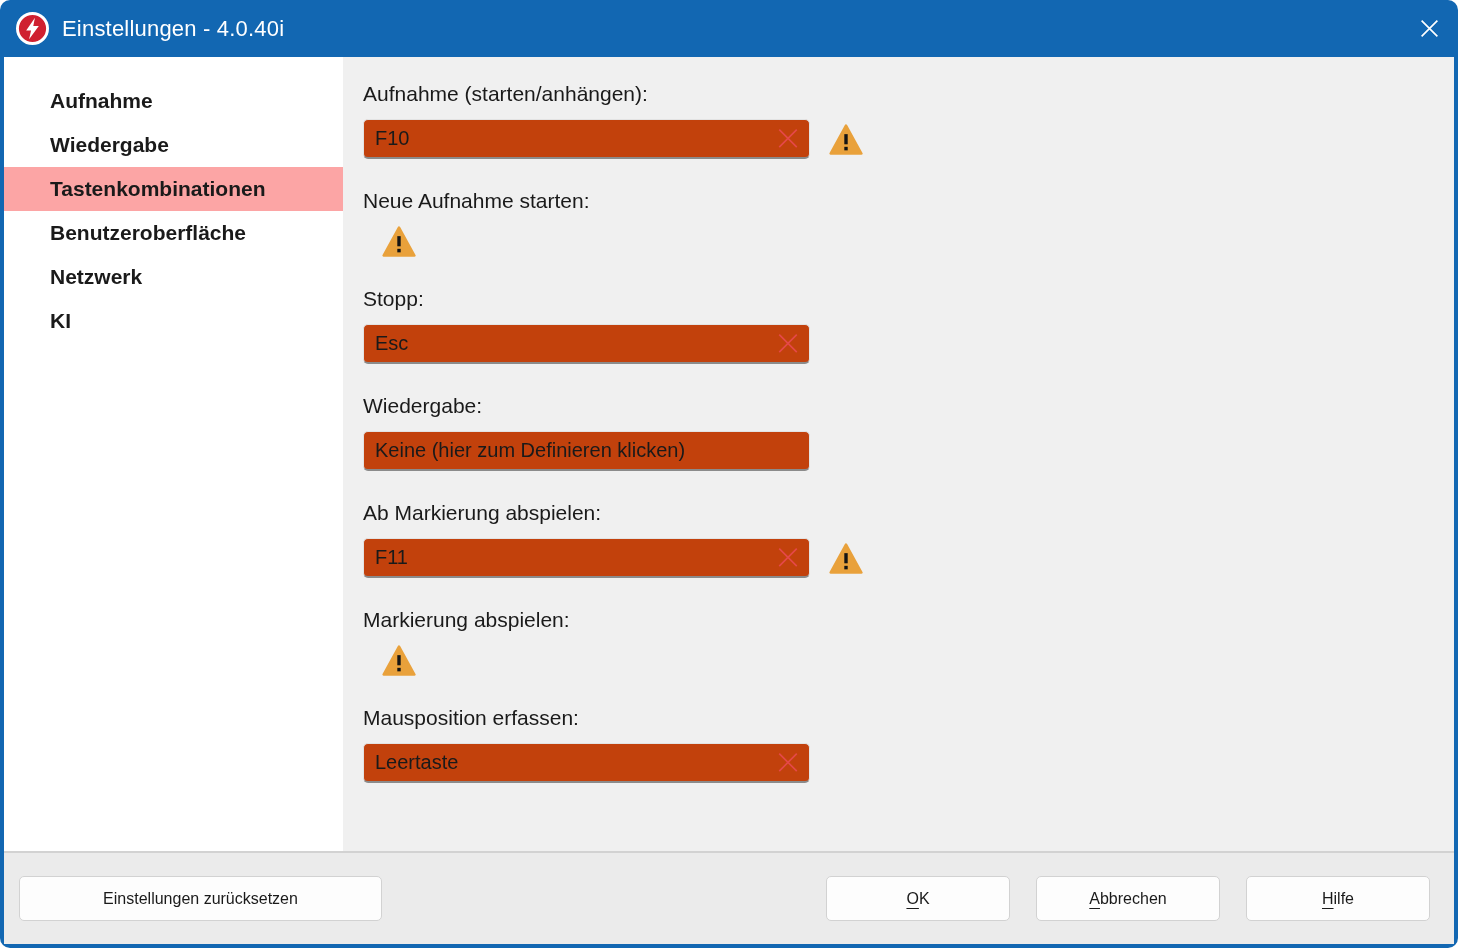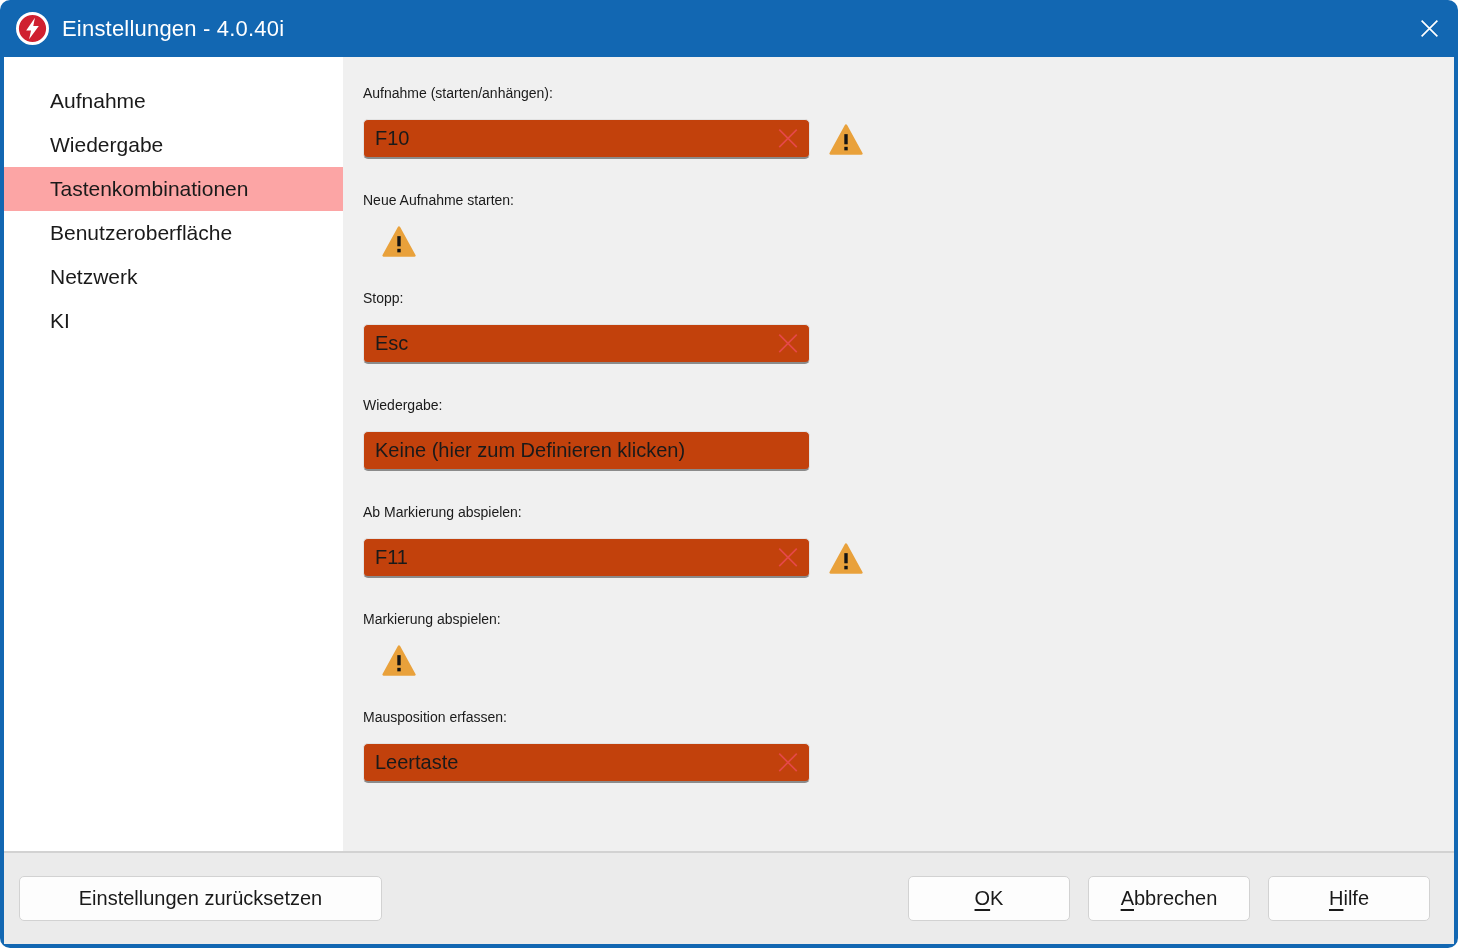--- a/index.html
+++ b/index.html
@@ -48,31 +48,32 @@
     background: #ffffff;
     padding-top: 22px;
   }
   .sidebar-item {
     height: 44px;
     line-height: 44px;
     padding-left: 46px;
     font-size: 21px;
     cursor: pointer;
     white-space: nowrap;
+    font-weight: bold;
   }
   .sidebar-item.selected { background: #fca5a5; }
   .content {
     flex: 1;
     background: #f0f0f0;
     padding: 24px 0 0 20px;
     overflow: hidden;
   }
   .field-group { margin-bottom: 29px; }
   .field-label {
-    font-size: 14px;
+    font-size: 21px;
     line-height: 25px;
     margin-bottom: 13px;
   }
   .field-row { display: flex; align-items: center; }
   .input-wrap { position: relative; width: 447px; }
   .hotkey-input {
     width: 447px; height: 40px;
     background: #c2410c;
     border: 1px solid #e3e3e3;
     border-bottom: 2px solid #8b8b8b;
@@ -100,27 +101,27 @@
     border-top: 2px solid #d2d2d2;
     display: flex; align-items: center;
     padding: 0 24px 0 15px;
   }
   .btn {
     background: #fdfdfd;
     border: 1px solid #d2d2d2;
     border-radius: 5px;
     height: 45px;
     font-family: "Liberation Sans", "DejaVu Sans", sans-serif;
-    font-size: 20px;
+    font-size: 16px;
     color: #1a1a1a;
     cursor: pointer;
   }
   .btn-reset { width: 363px; }
   .footer-spacer { flex: 1; }
-  .btn-dialog { width: 162px; margin-left: 18px; }
+  .btn-dialog { width: 184px; margin-left: 26px; }
   .mnemonic { text-decoration: underline; text-underline-offset: 4px; }
 </style>
 </head>
 <body>
 
 <div class="window">
 
   <div class="titlebar">
     <svg class="app-icon" viewBox="0 0 34 34">
       <circle cx="17" cy="17" r="15.5" fill="#cf2030" stroke="#ffffff" stroke-width="3"></circle>

